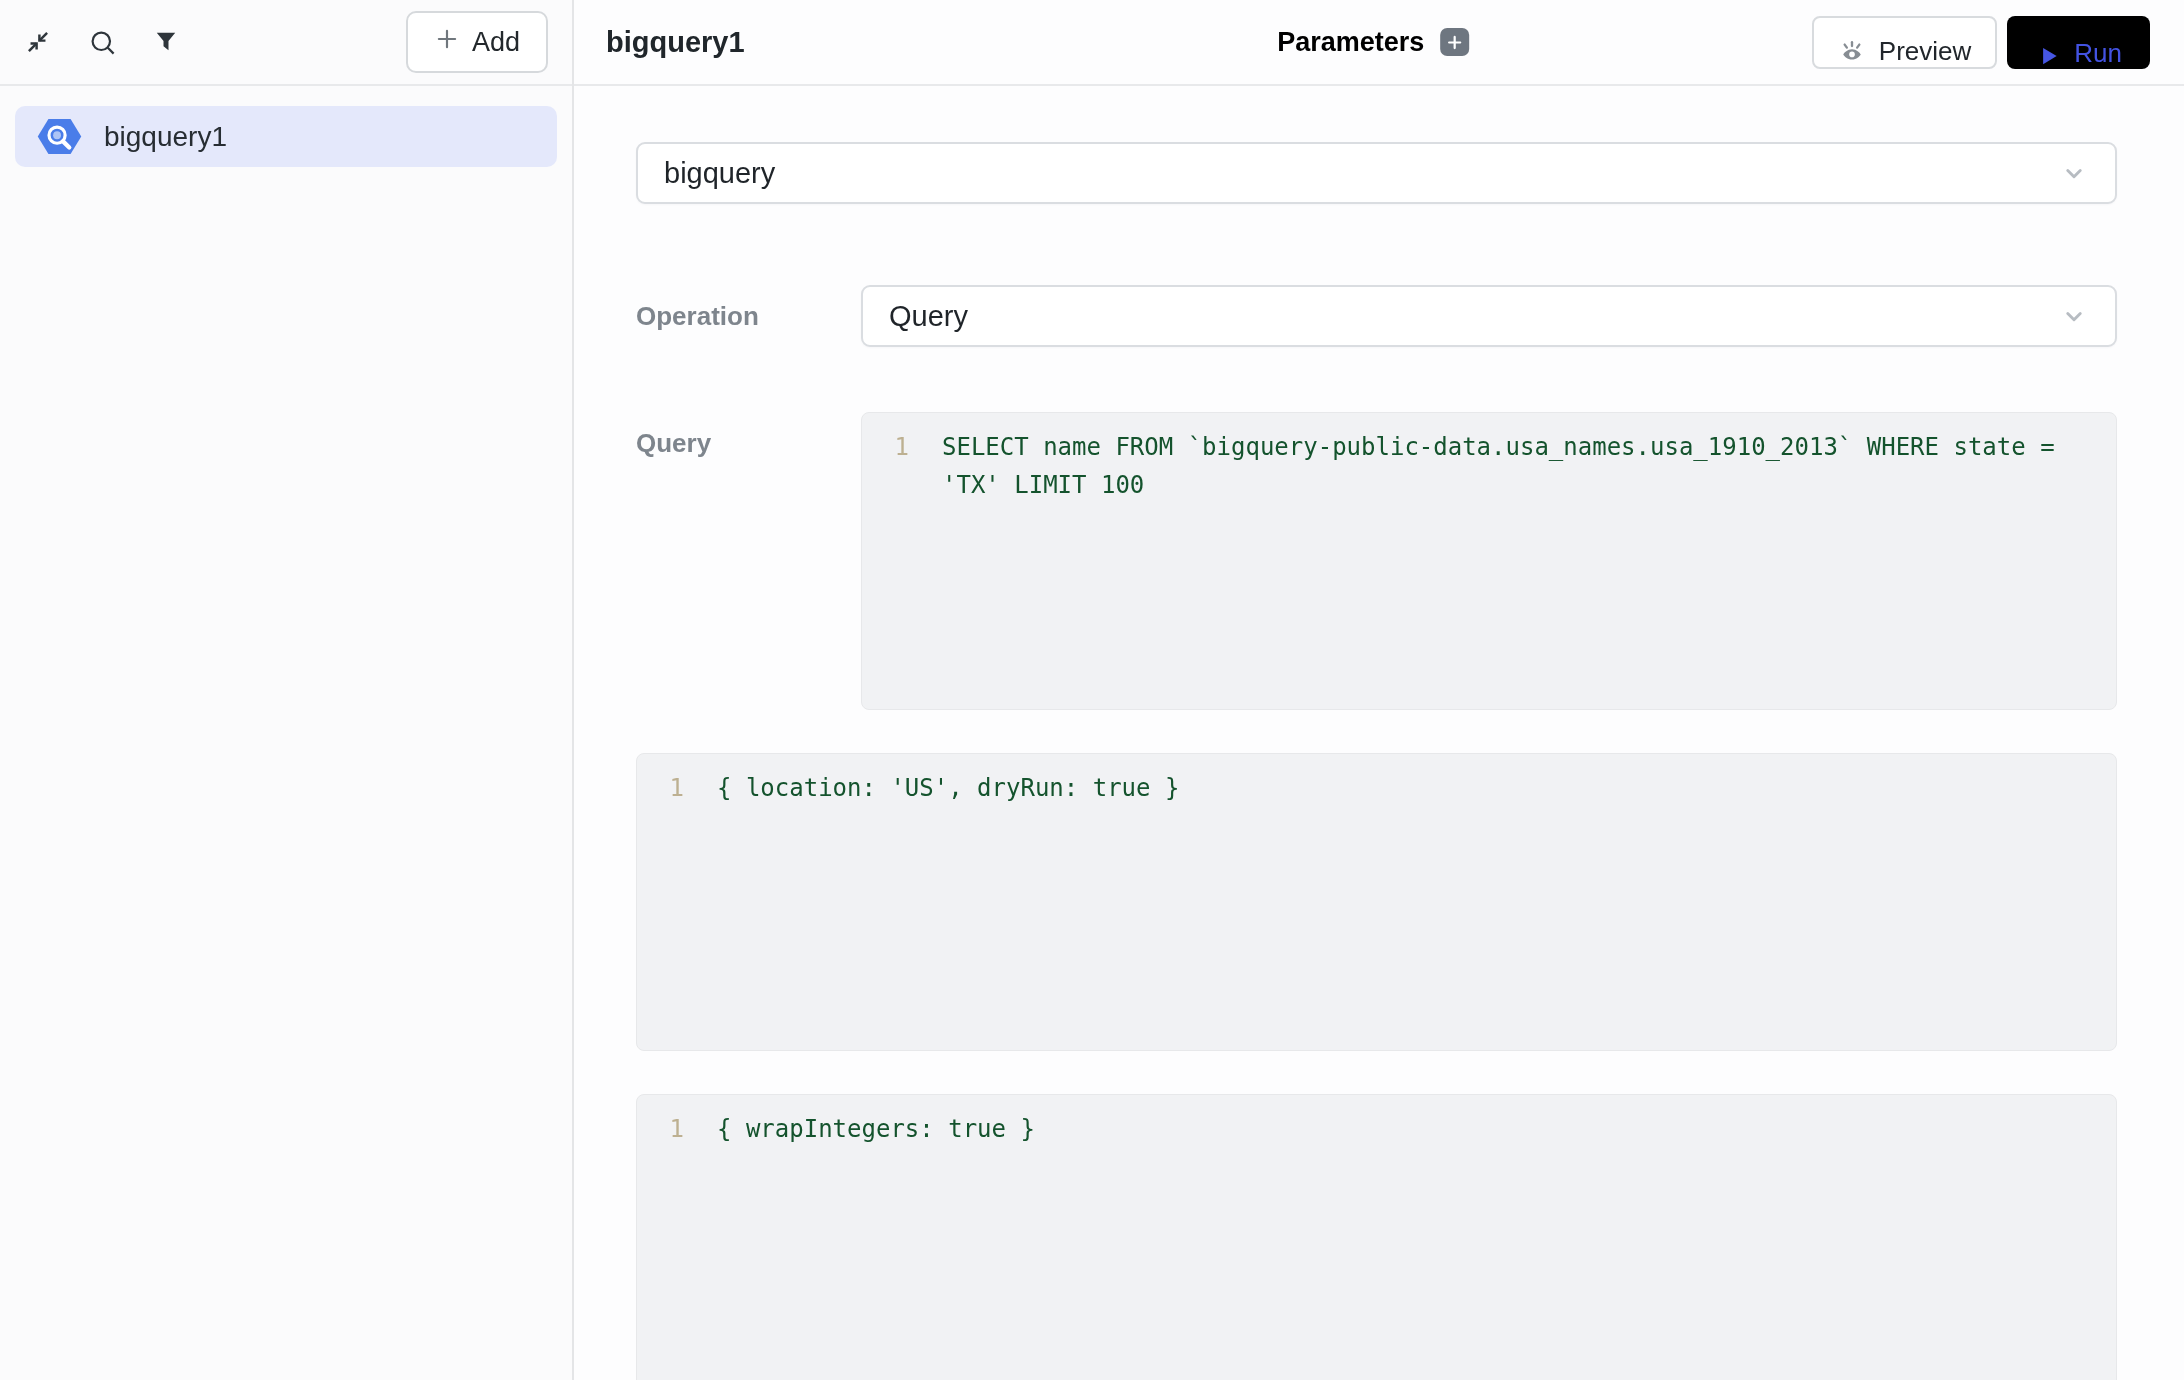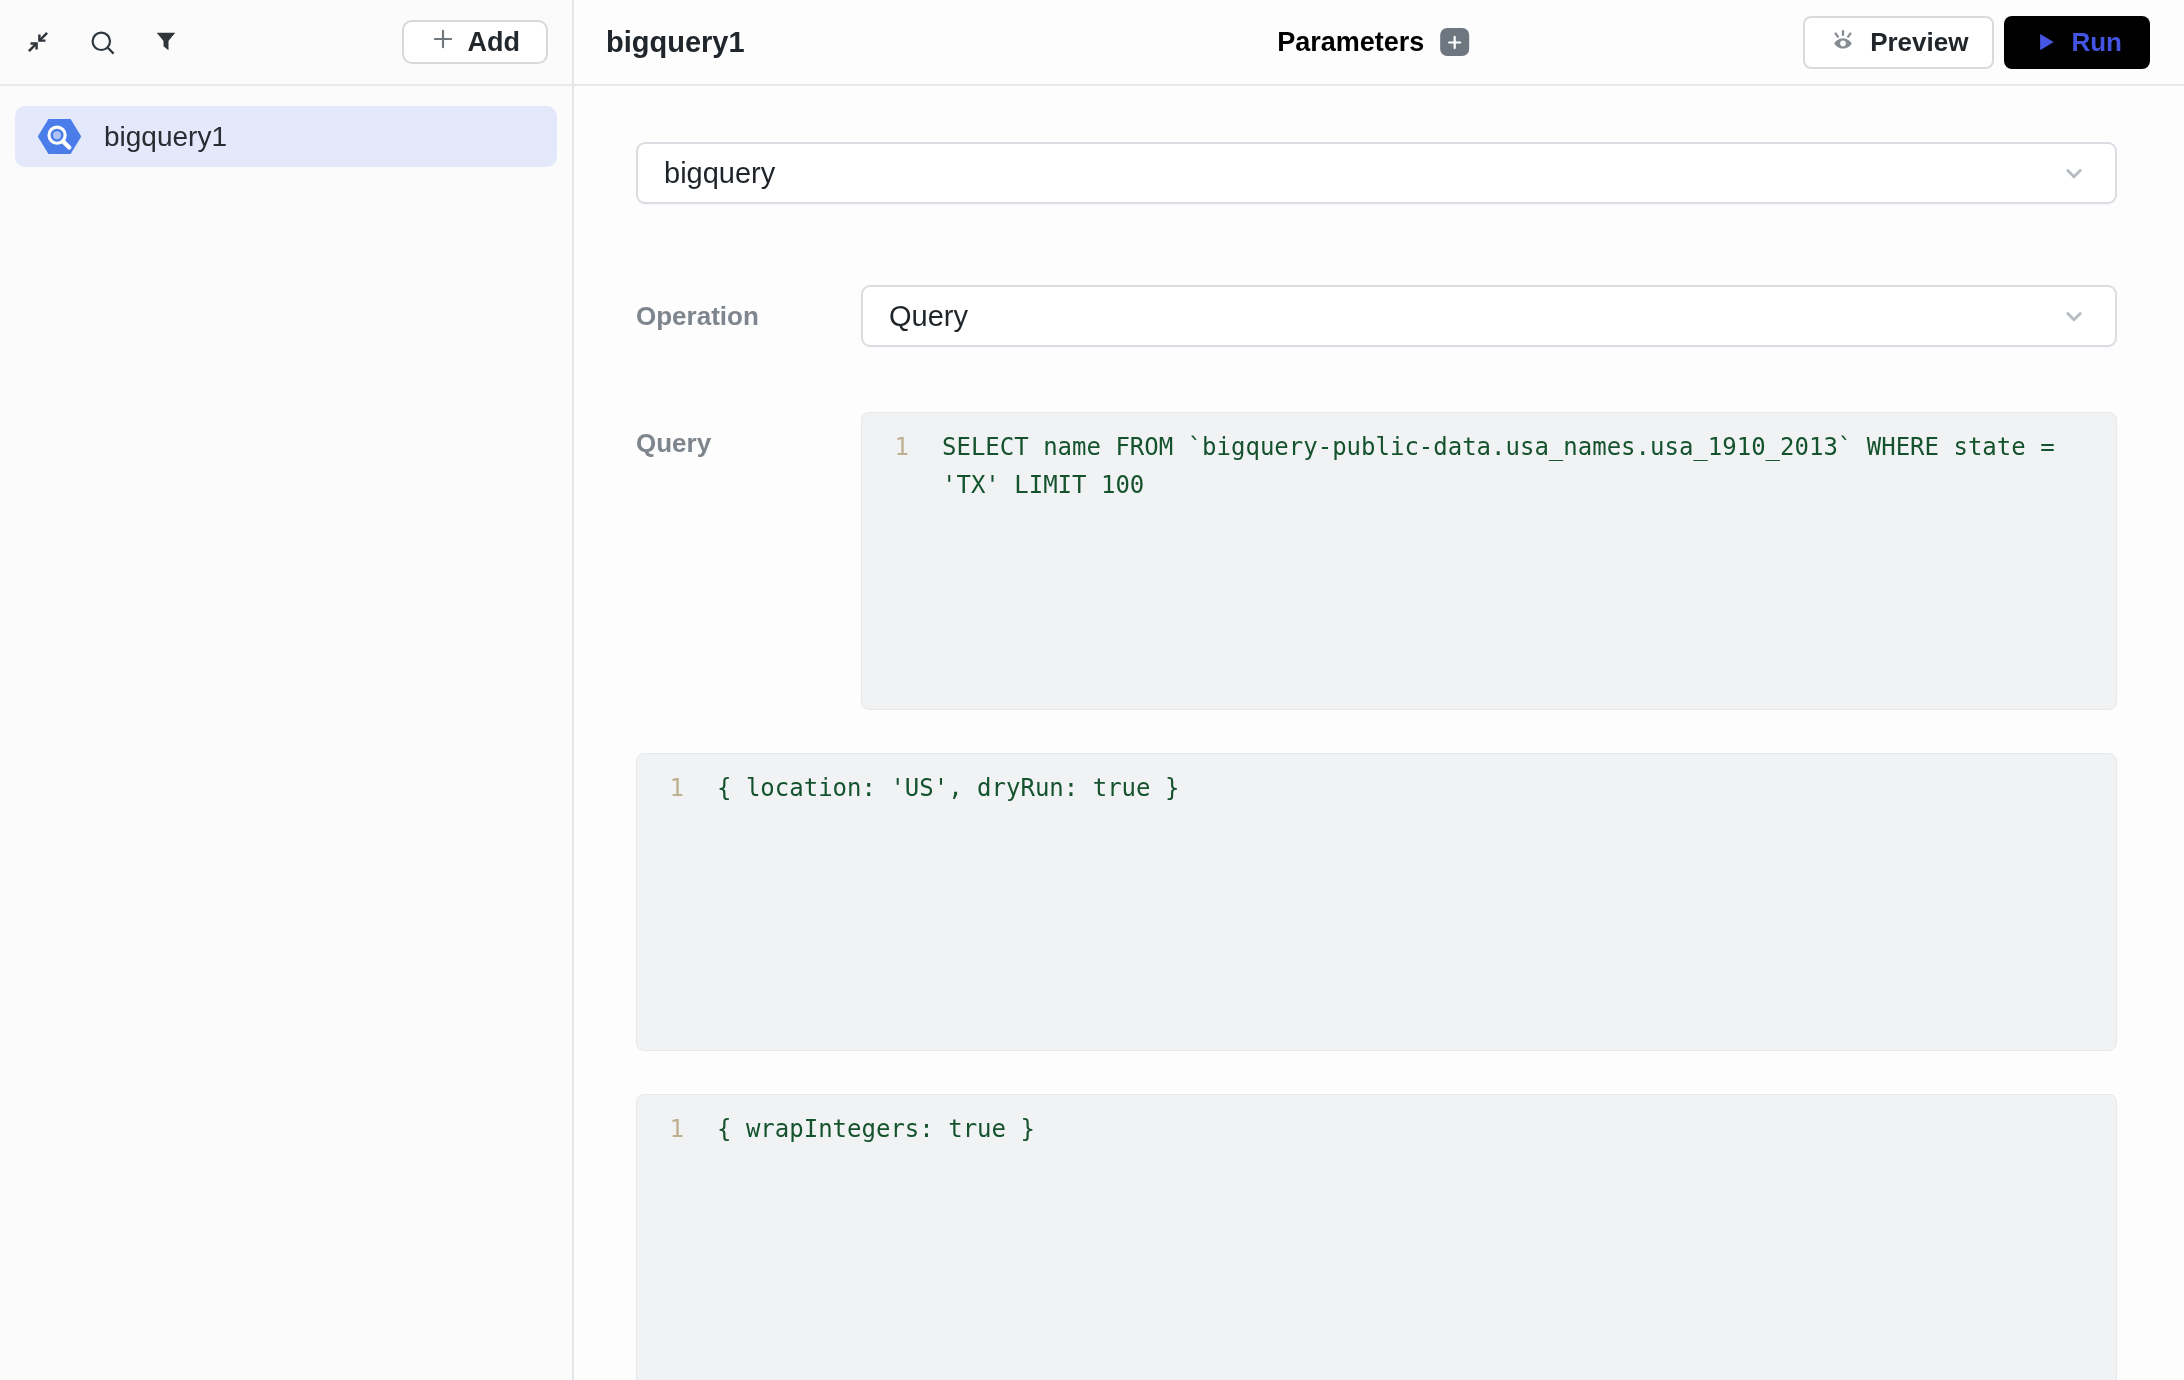--- a/index.html
+++ b/index.html
@@ -26,25 +26,25 @@
     padding:0 24px 0 18px;
   }
   .icon-btn {
     width:40px; height:40px; border:none; background:transparent;
     display:flex; align-items:center; justify-content:center;
     color:#2e353b; cursor:pointer; border-radius:6px; margin-right:24px;
   }
   .icon-btn svg { display:block; }
   .spacer { flex:1; }
   .add-btn {
-    height:44px; padding:0 26px;
+    height:62px; padding:0 26px;
     background:#ffffff; border:2px solid #d6d9dc; border-radius:10px;
     display:flex; align-items:center; gap:12px;
     font-family:"Liberation Sans", sans-serif;
-    font-size:27px; font-weight:700; color:#23282c; cursor:pointer;
+    font-size:27px; font-weight:400; color:#23282c; cursor:pointer;
   }
   .sidebar-list { padding:20px 15px; }
   .query-item {
     height:61px; border-radius:10px;
     display:flex; align-items:center; gap:22px;
     padding:0 20px 0 22px; cursor:pointer;
   }
   .query-item.selected { background:#e4e8fb; }
   .query-item-label { font-size:28px; font-weight:500; color:#272d33; }
 
@@ -65,23 +65,23 @@
   .params-label { font-size:27px; font-weight:600; color:#000000; }
   .param-add-badge {
     width:29px; height:28px; border:none; border-radius:7px;
     background:#6e7680; color:#ffffff;
     display:flex; align-items:center; justify-content:center;
     cursor:pointer;
   }
   .header-actions { margin-left:auto; display:flex; align-items:center; gap:10px; }
   .btn {
     height:53px; border-radius:8px; cursor:pointer;
-    display:flex; align-items:center; gap:13px;
+    display:flex; align-items:flex-end; gap:13px;
     font-family:"Liberation Sans", sans-serif;
-    font-size:26px; font-weight:700;
+    font-size:26px; font-weight:400;
   }
   .btn-preview { background:#ffffff; border:2px solid #d8dbde; color:#21262b; padding:0 24px; }
   .btn-run { background:#000000; border:none; color:#4353e2; padding:0 28px; }
 
   
   .content { padding:56px 67px 0 62px; overflow:hidden; }
   .form-row { display:flex; }
   .row-gap-lg { margin-bottom:81px; }
   .row-gap-md { margin-bottom:65px; }
   .row-gap-sm { margin-bottom:43px; }

